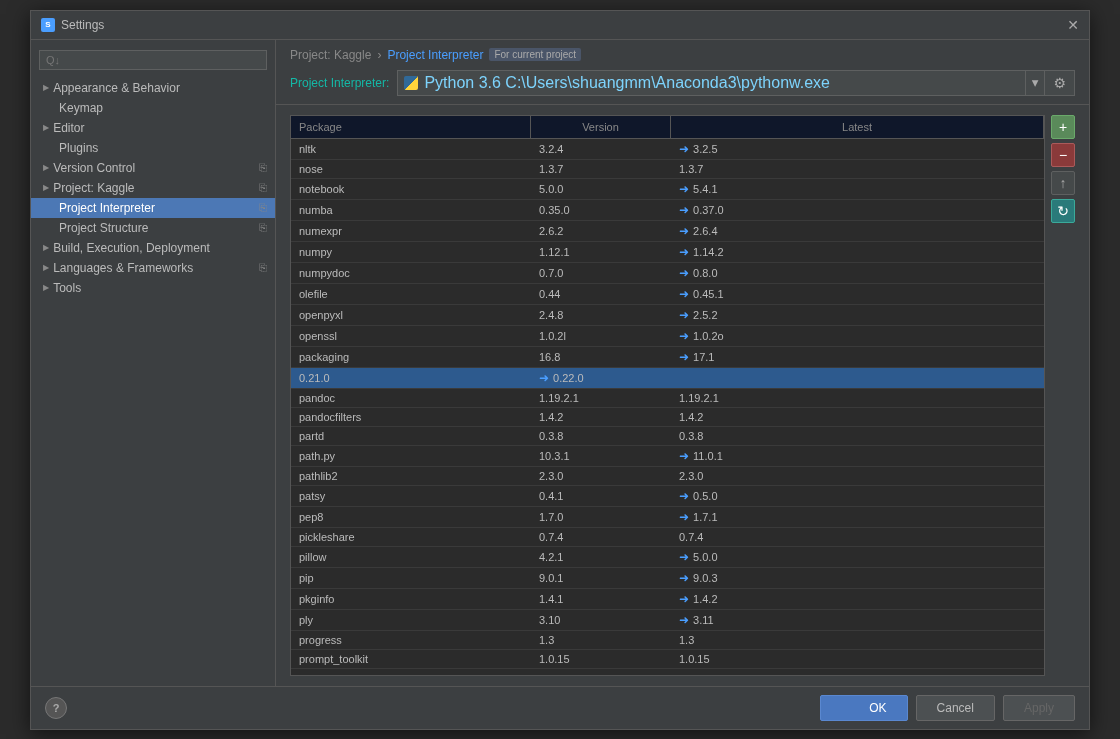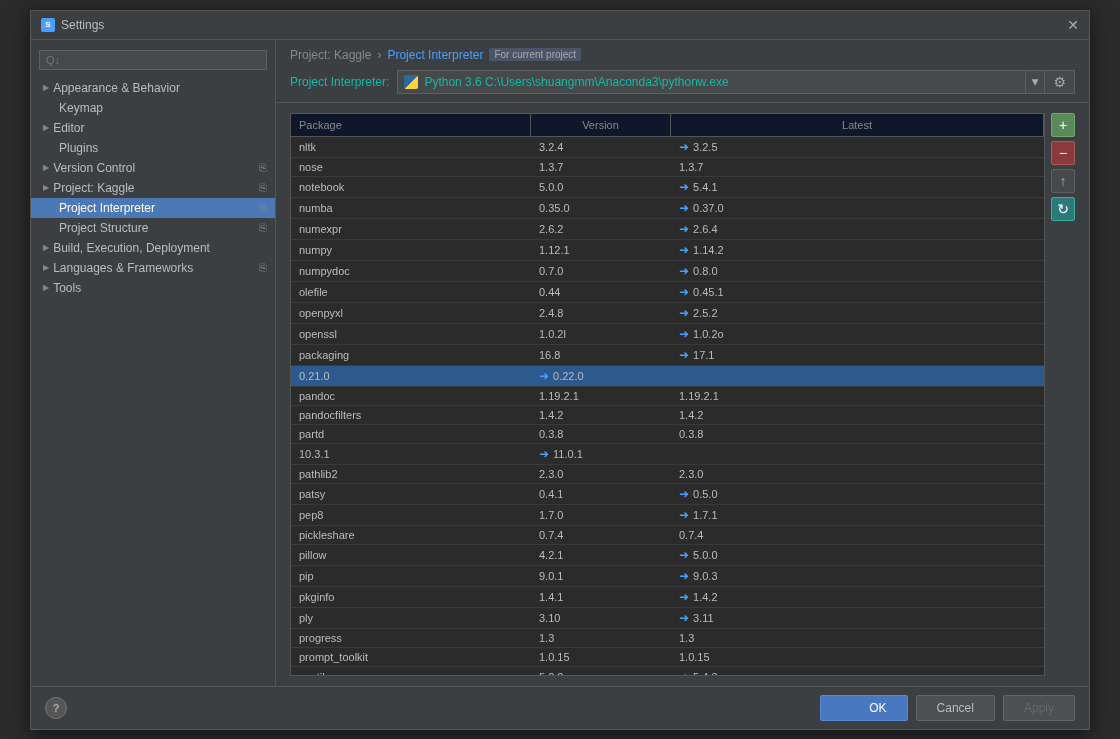--- a/index.html
+++ b/index.html
@@ -150,23 +150,23 @@
     }
     .interpreter-input-wrap {
       flex: 1;
       display: flex;
     }
     .interpreter-input {
       flex: 1;
       background: #45494a;
       border: 1px solid #5e6060;
       border-right: none;
-      color: #14b8a6;
+      color: #7dd3fc;
       padding: 3px 6px;
-      font-size: 12px;
+      font-size: 16px;
       display: flex;
       align-items: center;
       gap: 6px;
     }
     .python-icon {
       width: 14px;
       height: 14px;
       display: inline-block;
       background: linear-gradient(135deg, #306998 50%, #ffd43b 50%);
       border-radius: 2px;
@@ -492,20 +492,21 @@
     <div class="td">pandocfilters</div>
     <div class="td">1.4.2</div>
     <div class="td">1.4.2</div>
   </div>
               <div class="table-row">
     <div class="td">partd</div>
     <div class="td">0.3.8</div>
     <div class="td">0.3.8</div>
   </div>
               <div class="table-row">
+    <div class="td">path.py</div>
     <div class="td">10.3.1</div>
     <div class="td"><span class="arrow-icon">➜</span>11.0.1</div>
   </div>
               <div class="table-row">
     <div class="td">pathlib2</div>
     <div class="td">2.3.0</div>
     <div class="td">2.3.0</div>
   </div>
               <div class="table-row">
     <div class="td">patsy</div>

